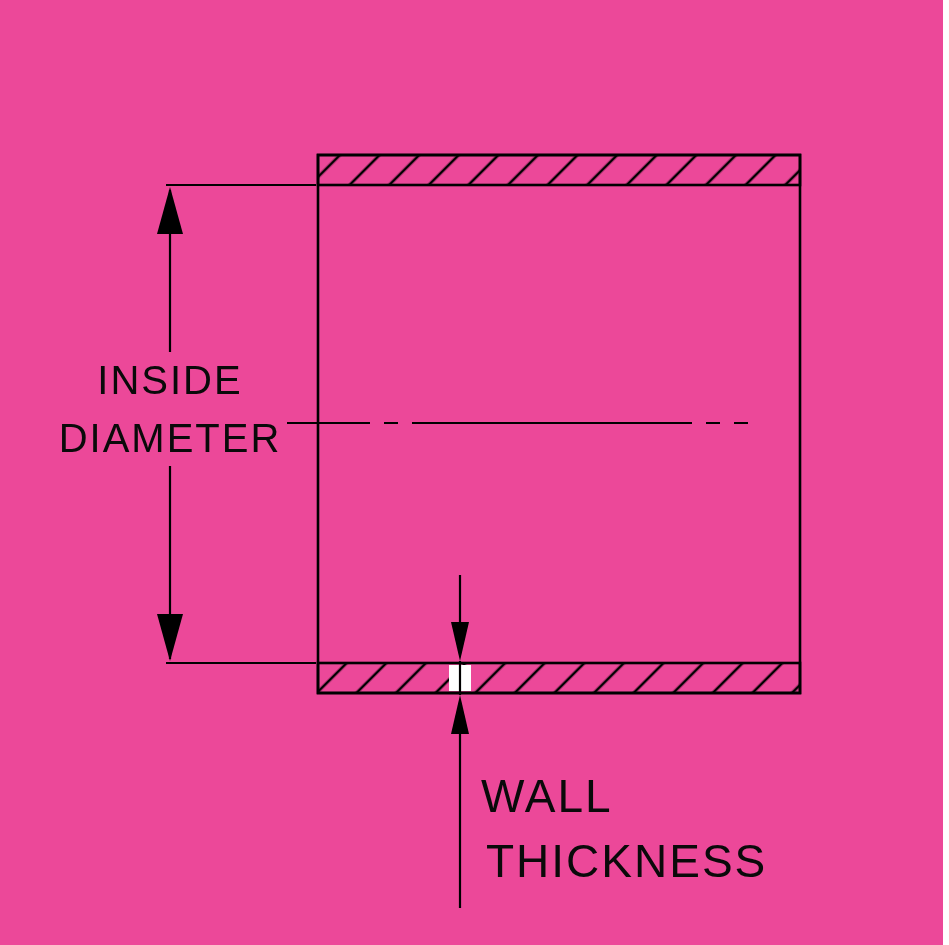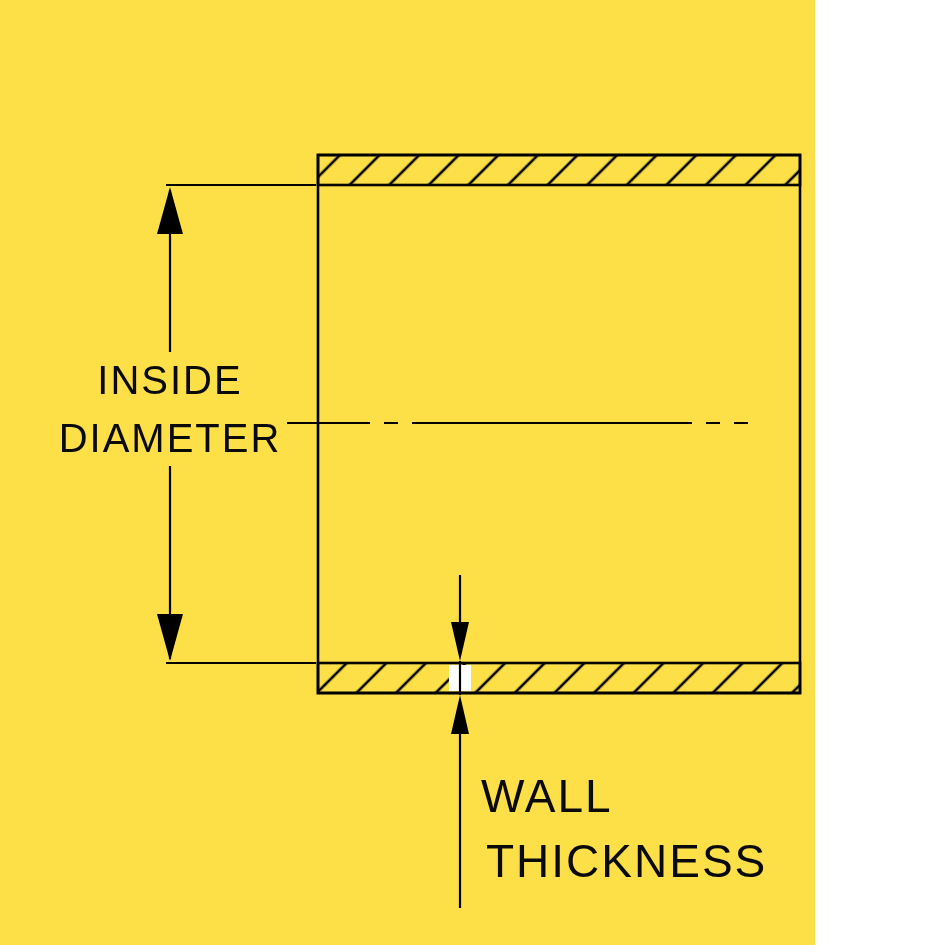--- a/index.html
+++ b/index.html
@@ -2,23 +2,23 @@
 <html><head>
 <meta charset="utf-8">
 <style>
   html, body {
     margin: 0;
     padding: 0;
     background: #ffffff;
   }
   .page {
     position: relative;
-    width: 815px;
+    width: 943px;
     height: 945px;
-    background: #fde047;
+    background: #ec4899;
     overflow: hidden;
   }
   svg {
     display: block;
   }
   .dim-text {
     font-family: "Liberation Sans", "DejaVu Sans", sans-serif;
     fill: #0a0a0a;
     stroke: none;
   }

